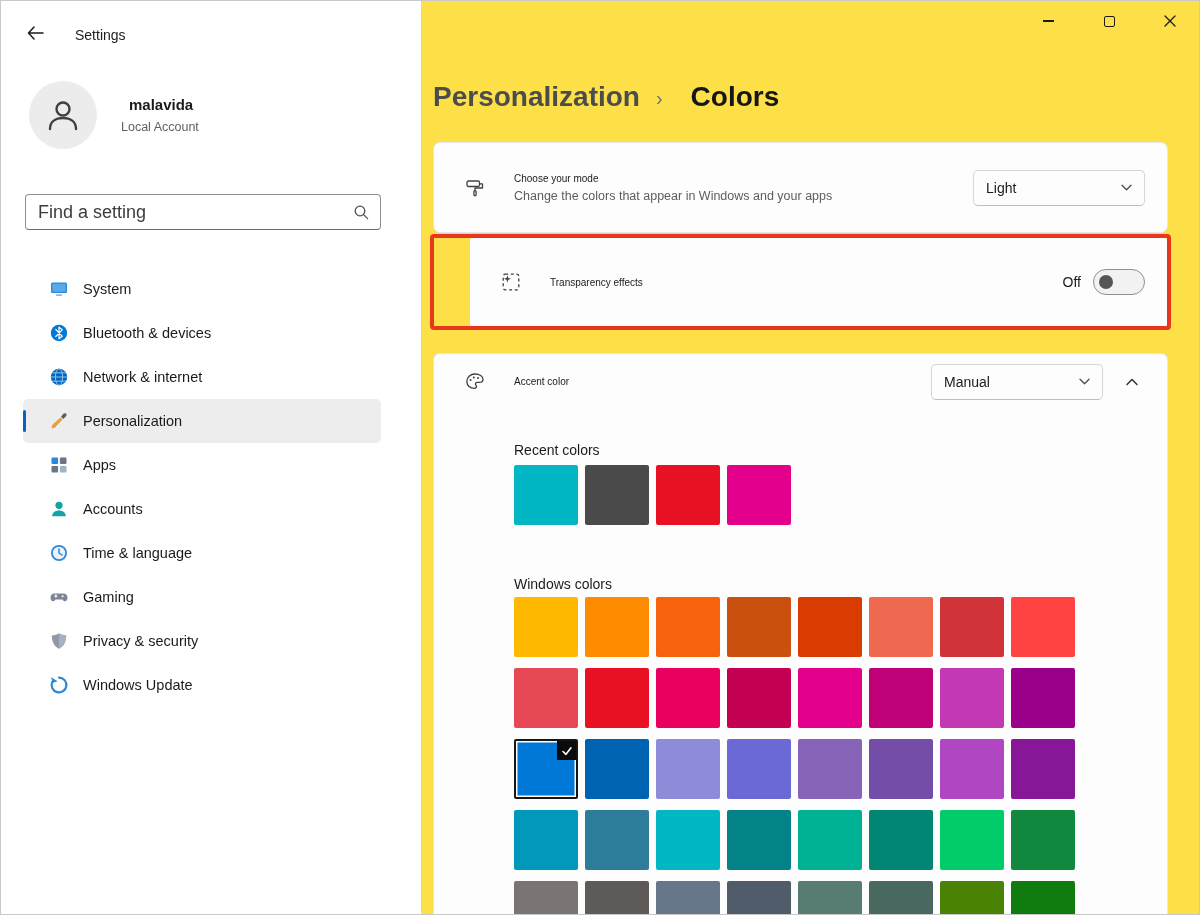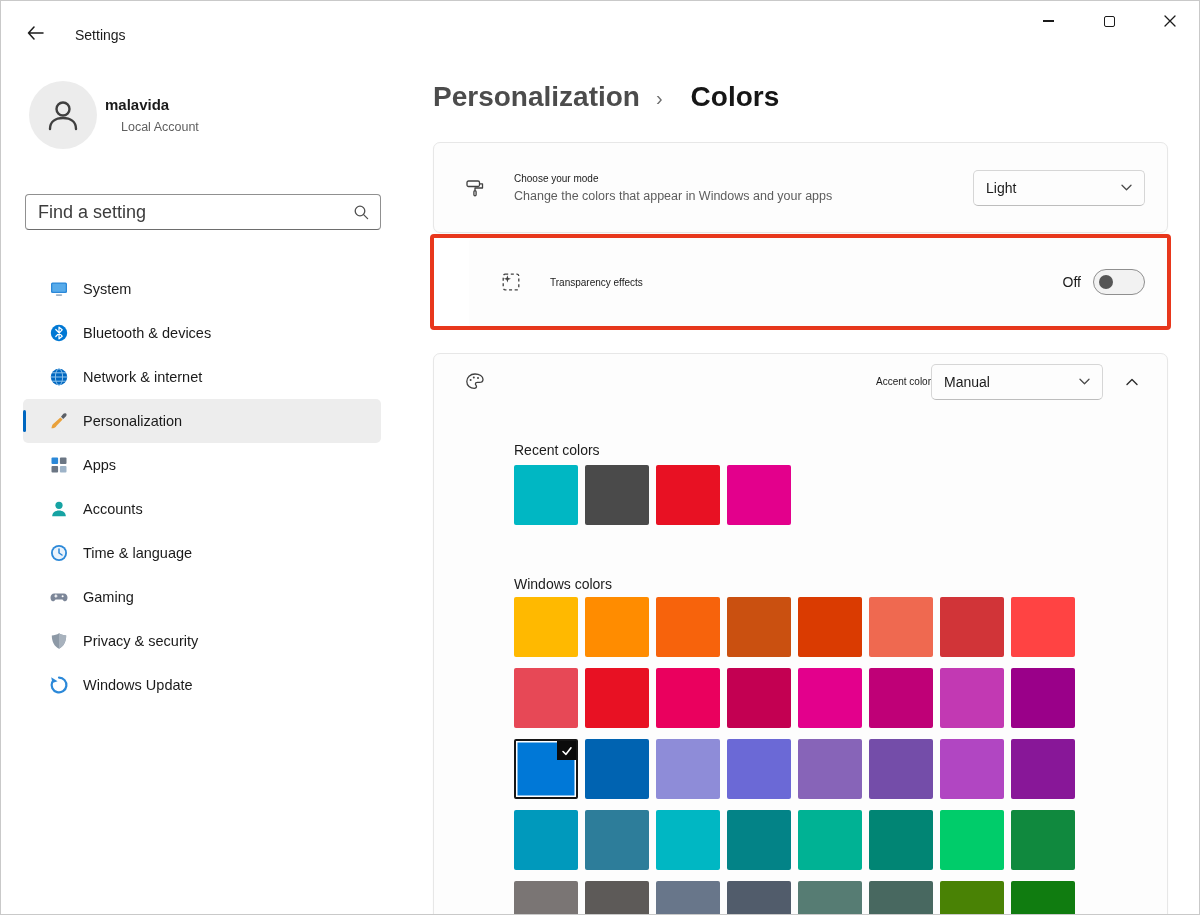--- a/index.html
+++ b/index.html
@@ -1,34 +1,34 @@
 <!DOCTYPE html>
 <html><head>
 <meta charset="utf-8">
 <style>
   * { margin:0; padding:0; box-sizing:border-box; }
   html,body { background:#555; }
   body { font-family:"Liberation Sans","DejaVu Sans",sans-serif; }
   #app {
     position:relative; width:1200px; height:915px; margin:0 auto;
-    background:#ffffff; overflow:hidden; border:1px solid #C9C9C9;
+    background:#fde047; overflow:hidden; border:1px solid #C9C9C9;
   }
   
   .sidebar-bg { position:absolute; left:0; top:0; width:420px; height:915px; background:#FFFFFF; }
   .back-btn { position:absolute; left:18px; top:16px; width:32px; height:32px; border-radius:4px;
     display:flex; align-items:center; justify-content:center; cursor:pointer; }
   .win-title { position:absolute; left:74px; top:26px; font-size:14px; color:#1b1b1b; }
   .win-ctrl { position:absolute; top:0; width:46px; height:40px; display:flex; align-items:center; justify-content:center; cursor:pointer; }
   .ctrl-min { left:1024px; } .ctrl-max { left:1085px; } .ctrl-close { left:1146px; }
   .min-glyph { width:11px; height:1.4px; background:#1b1b1b; }
   .max-glyph { width:11px; height:11px; border:1.4px solid #1b1b1b; border-radius:2px; }
   
   .avatar { position:absolute; left:28px; top:80px; width:68px; height:68px; border-radius:50%;
     background:#ECECEC; display:flex; align-items:center; justify-content:center; }
-  .user-name { position:absolute; left:104px; top:95px; font-size:15px; font-weight:700; color:#1b1b1b; }
+  .user-name { position:absolute; left:128px; top:95px; font-size:15px; font-weight:700; color:#1b1b1b; }
   .user-type { position:absolute; left:120px; top:119px; font-size:12.5px; color:#5f5f5f; }
   .search-box { position:absolute; left:24px; top:193px; width:356px; height:36px;
     background:#FFFFFF; border:1px solid #909090; border-bottom-color:#6d6d6d; border-radius:4px; }
   .search-box input { width:100%; height:100%; border:none; outline:none; background:transparent;
     padding:0 36px 0 12px; font-size:18px; color:#1b1b1b; font-family:inherit; }
   .search-box input::placeholder { color:#3c3c3c; opacity:1; }
   .search-icon { position:absolute; right:10px; top:9px; }
   .nav-list { position:absolute; left:22px; top:266px; width:358px; display:flex; flex-direction:column; }
   .nav-item { position:relative; height:44px; border-radius:5px; display:flex; align-items:center;
     padding-left:26px; cursor:pointer; }
@@ -48,21 +48,21 @@
   .card-text { flex:1; }
   .card-title { font-size:10px; color:#1a1a1a; }
   .card-sub { font-size:12.5px; color:#5d5d5d; margin-top:5px; }
   .card-mode { position:absolute; left:432px; top:141px; width:735px; height:91px; }
   .highlight-box { position:absolute; left:429px; top:233px; width:741px; height:96px;
     border:4px solid #E8371C; border-radius:4px; }
   .card-transparency { width:100%; height:100%; border-radius:2px; border:none; }
   .card-accent { position:absolute; left:432px; top:352px; width:735px; height:580px;
     background:#FDFDFD; border:1px solid #E7E7E7; border-radius:7px; overflow:hidden;
     box-shadow:0 1px 2px rgba(0,0,0,0.03); }
-  .accent-header { height:55px; display:flex; align-items:center; padding:0 20px 0 30px; cursor:pointer;text-align:right; }
+  .accent-header { height:55px; display:flex; align-items:center; padding:0 20px 0 30px; cursor:pointer; }
   .dropdown { width:172px; height:36px; background:#FDFDFD; border:1px solid #D6D6D6; border-bottom-color:#BDBDBD;
     border-radius:5px; display:flex; align-items:center; justify-content:space-between;
     padding:0 12px; font-size:14px; color:#1a1a1a; cursor:pointer; }
   .toggle-group { display:flex; align-items:center; }
   .toggle-label { font-size:14px; color:#1b1b1b; margin-right:12px; }
   .toggle { width:52px; height:26px; border:1px solid #8f8f8f; border-radius:13px; background:#F2F2F2;
     position:relative; cursor:pointer; }
   .toggle-knob { position:absolute; left:5px; top:5px; width:14px; height:14px; border-radius:50%; background:#565656; }
   .expander { width:30px; height:30px; margin-left:14px; border-radius:4px;
     display:flex; align-items:center; justify-content:center; cursor:pointer; }

